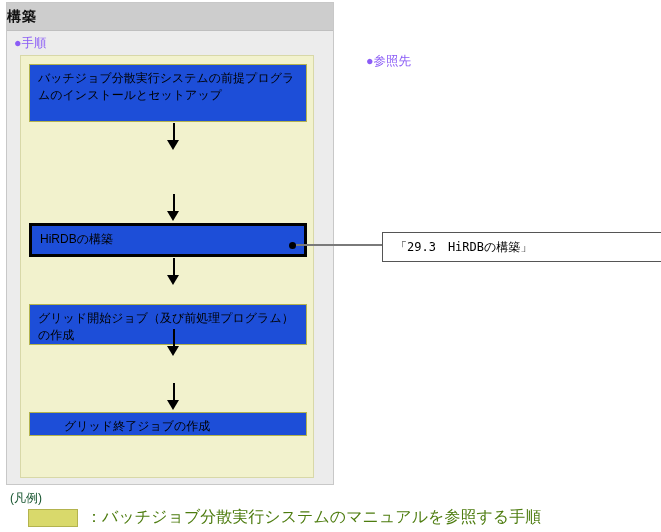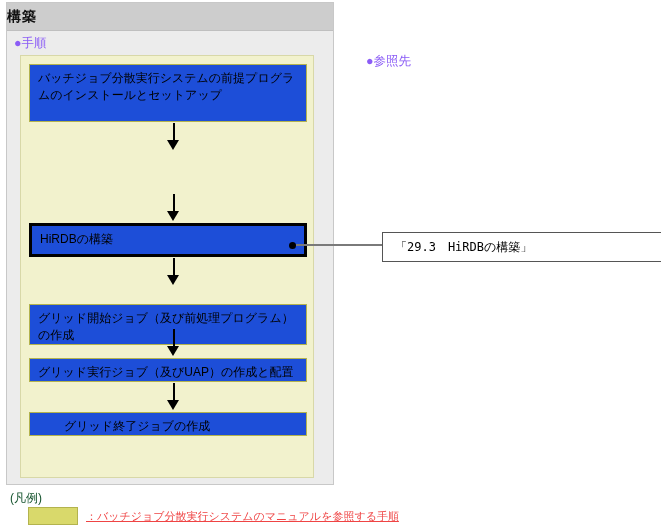--- a/index.html
+++ b/index.html
@@ -186,24 +186,23 @@
   }
   #legend-swatch {
     width: 50px;
     height: 18px;
     background: #d9d96b;
     border: 1px solid #b3b34e;
     box-sizing: border-box;
   }
   #legend-text {
     margin-left: 8px;
-    font-size: 11px;
-    color: #ef4444;
+    font-size: 16px;
+    color: #4d7c0f;
     white-space: nowrap;
-    text-decoration: underline;
   }
 </style>
 </head>
 <body>
 
 <div id="diagram-panel">
 
   <div id="panel-title-bar">
     <span id="panel-title-text">構築</span>
   </div>
@@ -235,21 +234,20 @@
     <div class="head"></div>
   </div>
 
   <div class="proc-box" id="box-4">グリッド開始ジョブ（及び前処理プログラム）の作成</div>
 
   <div class="arrow" id="arrow-4">
     <div class="shaft"></div>
     <div class="head"></div>
   </div>
 
-  <div class="proc-box" id="box-5">グリッド実行ジョブ（及びUAP）の作成と配置</div>
 
   <div class="arrow" id="arrow-5">
     <div class="shaft"></div>
     <div class="head"></div>
   </div>
 
   <div class="proc-box" id="box-6">グリッド終了ジョブの作成</div>
 
 </div>
 

